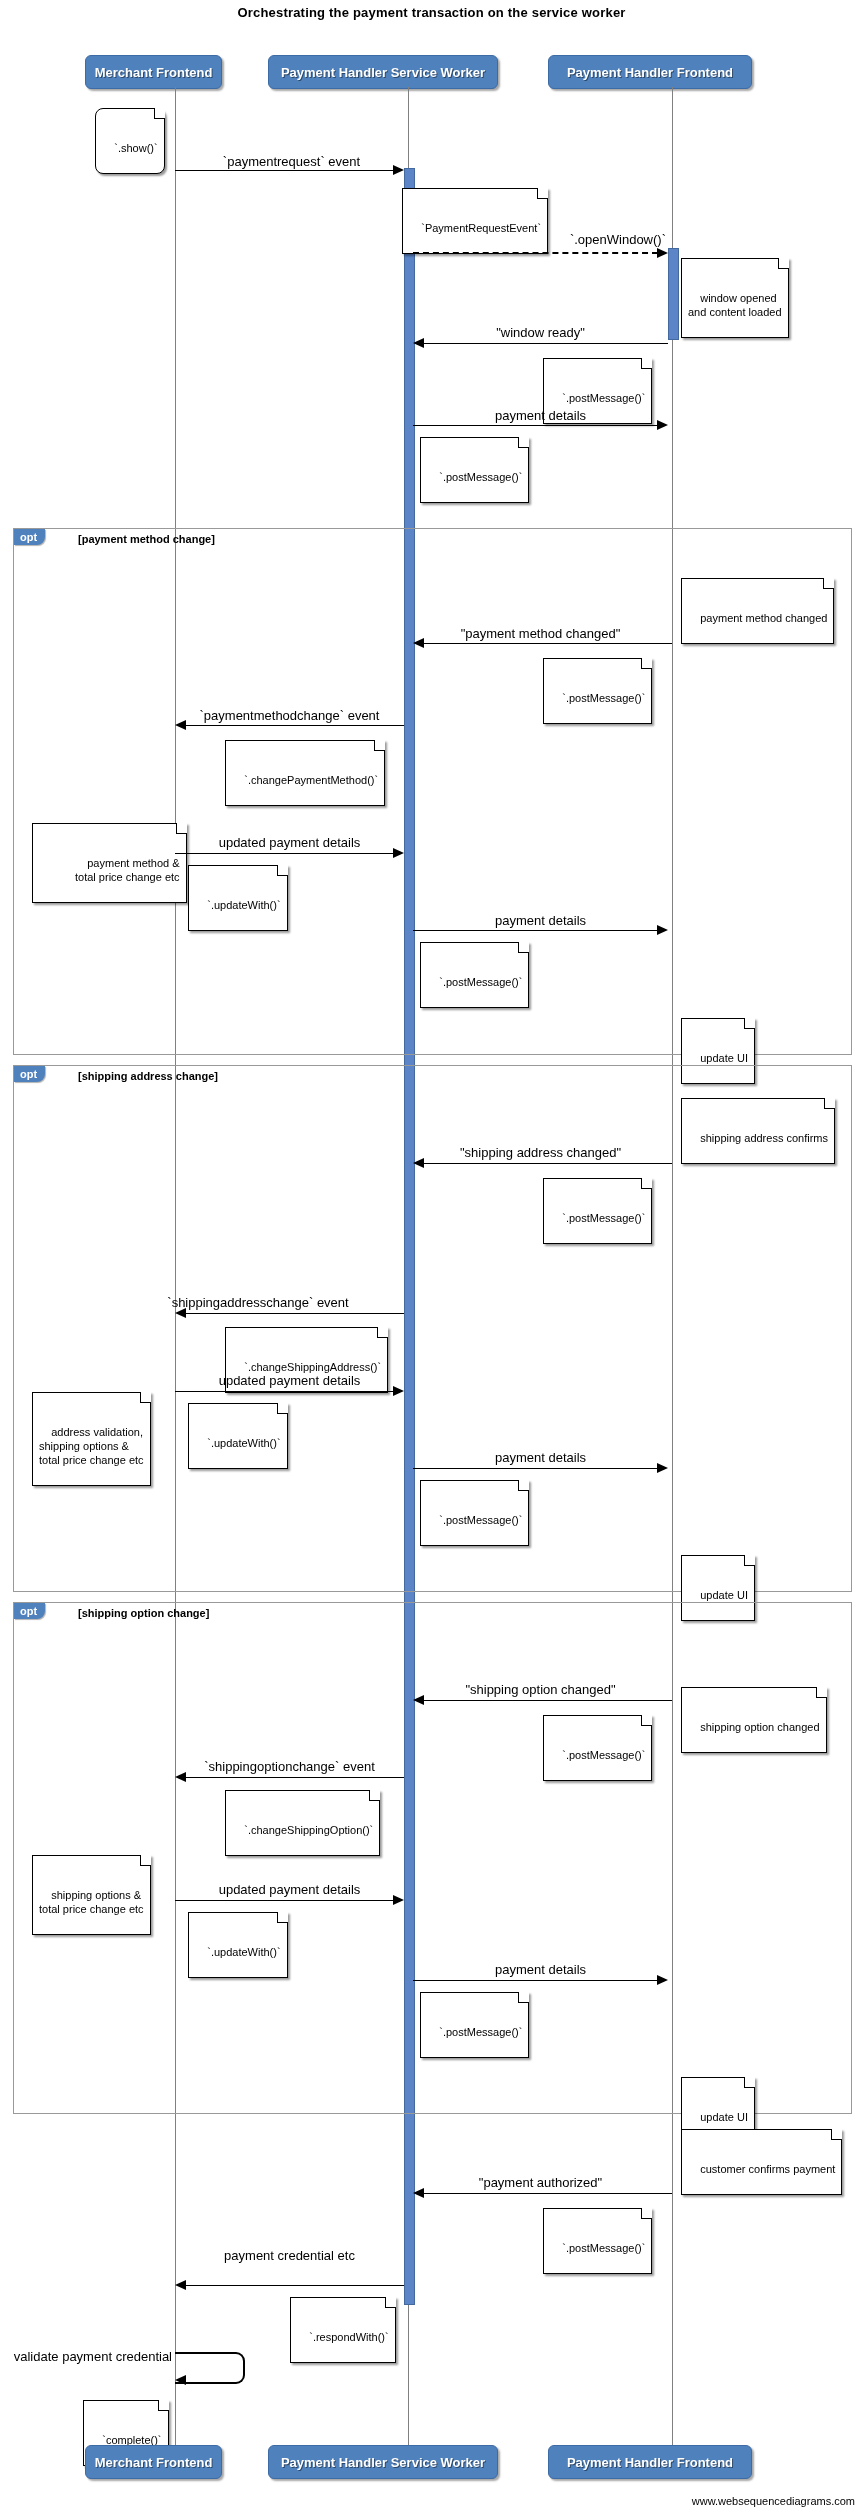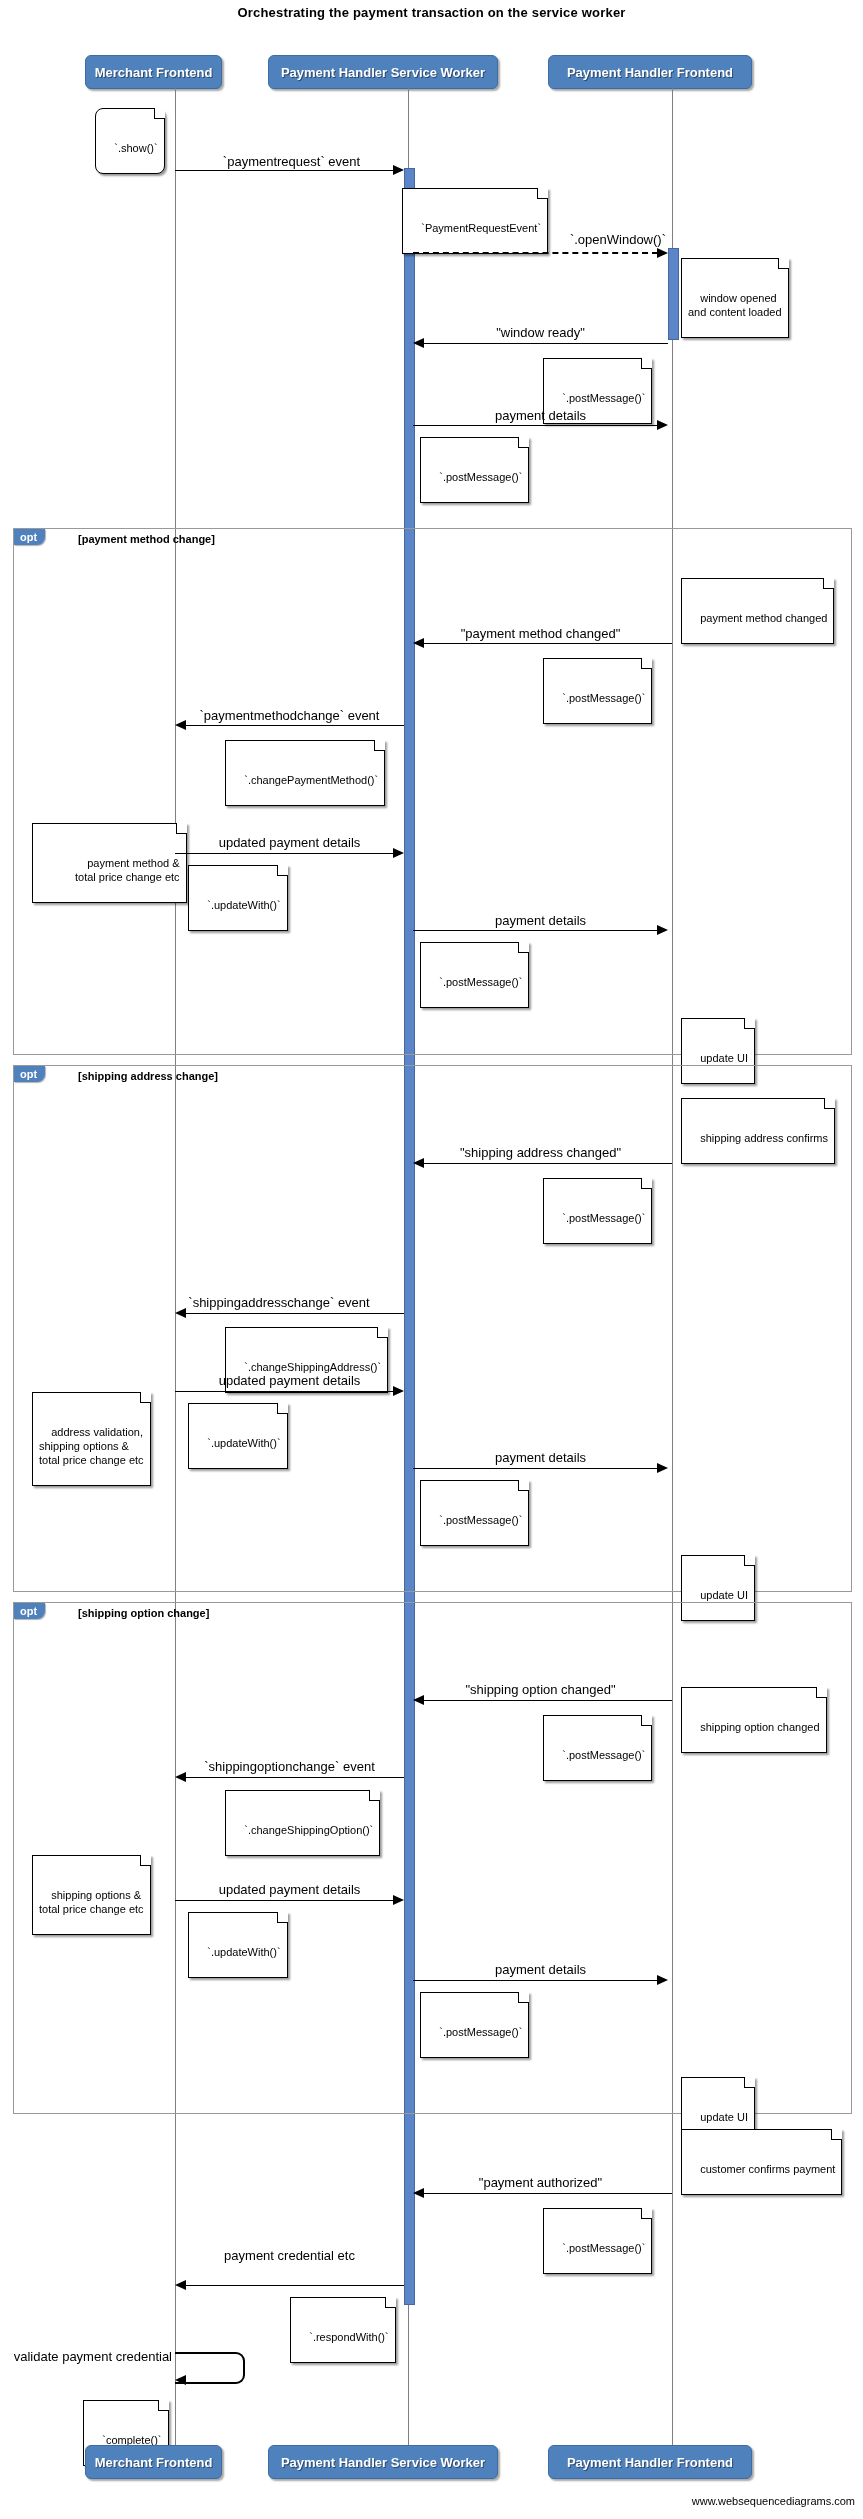--- a/index.html
+++ b/index.html
@@ -197,21 +197,21 @@
 
   <div class="msglabel" style="left:413px;top:1145px;width:255px;">"shipping address changed"</div>
   <div class="msg" style="left:424px;top:1163px;width:248px;"></div>
   <div class="arrowhead left" style="left:413px;top:1158px;"></div>
 
   <div class="note" style="left:543px;top:1178px;">
     <span class="dogear"></span>
     <span>`.postMessage()`</span>
   </div>
 
-  <div class="msglabel" style="left:186px;top:1295px;width:186px;">`shippingaddresschange` event</div>
+  <div class="msglabel" style="left:165px;top:1295px;width:186px;">`shippingaddresschange` event</div>
   <div class="msg" style="left:186px;top:1313px;width:218px;"></div>
   <div class="arrowhead left" style="left:175px;top:1308px;"></div>
 
   <div class="note" style="left:225px;top:1327px;">
     <span class="dogear"></span>
     <span>`.changeShippingAddress()`</span>
   </div>
 
   <div class="note" style="left:32px;top:1392px;">
     <span class="dogear"></span>

